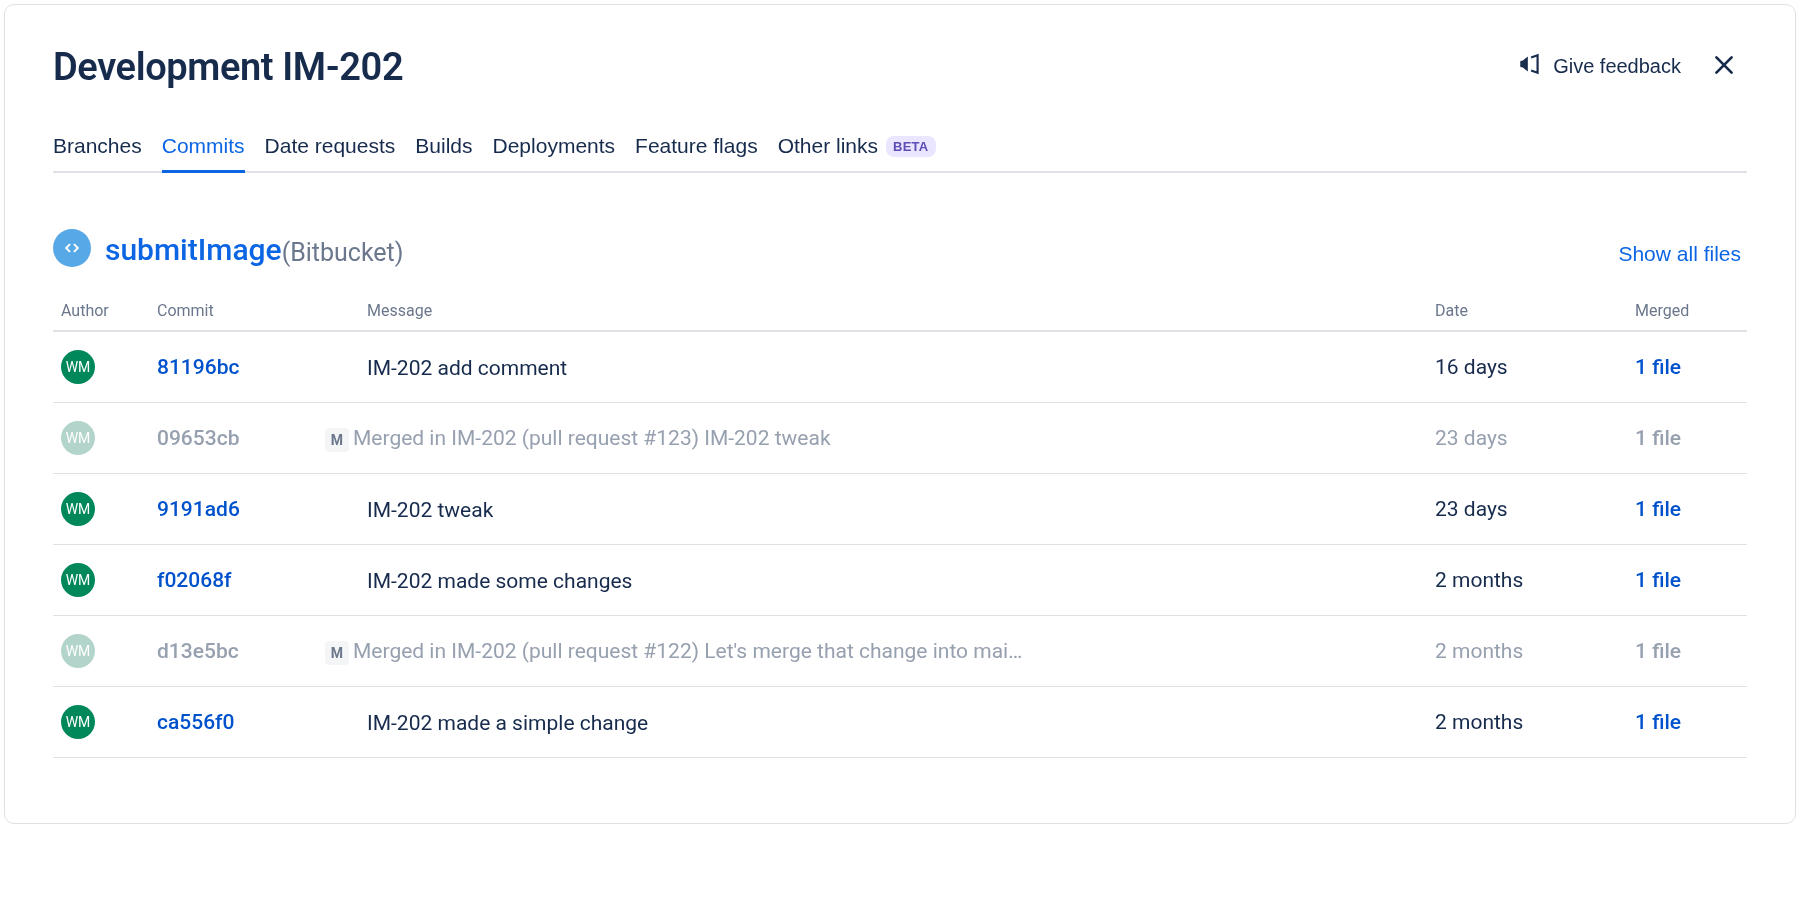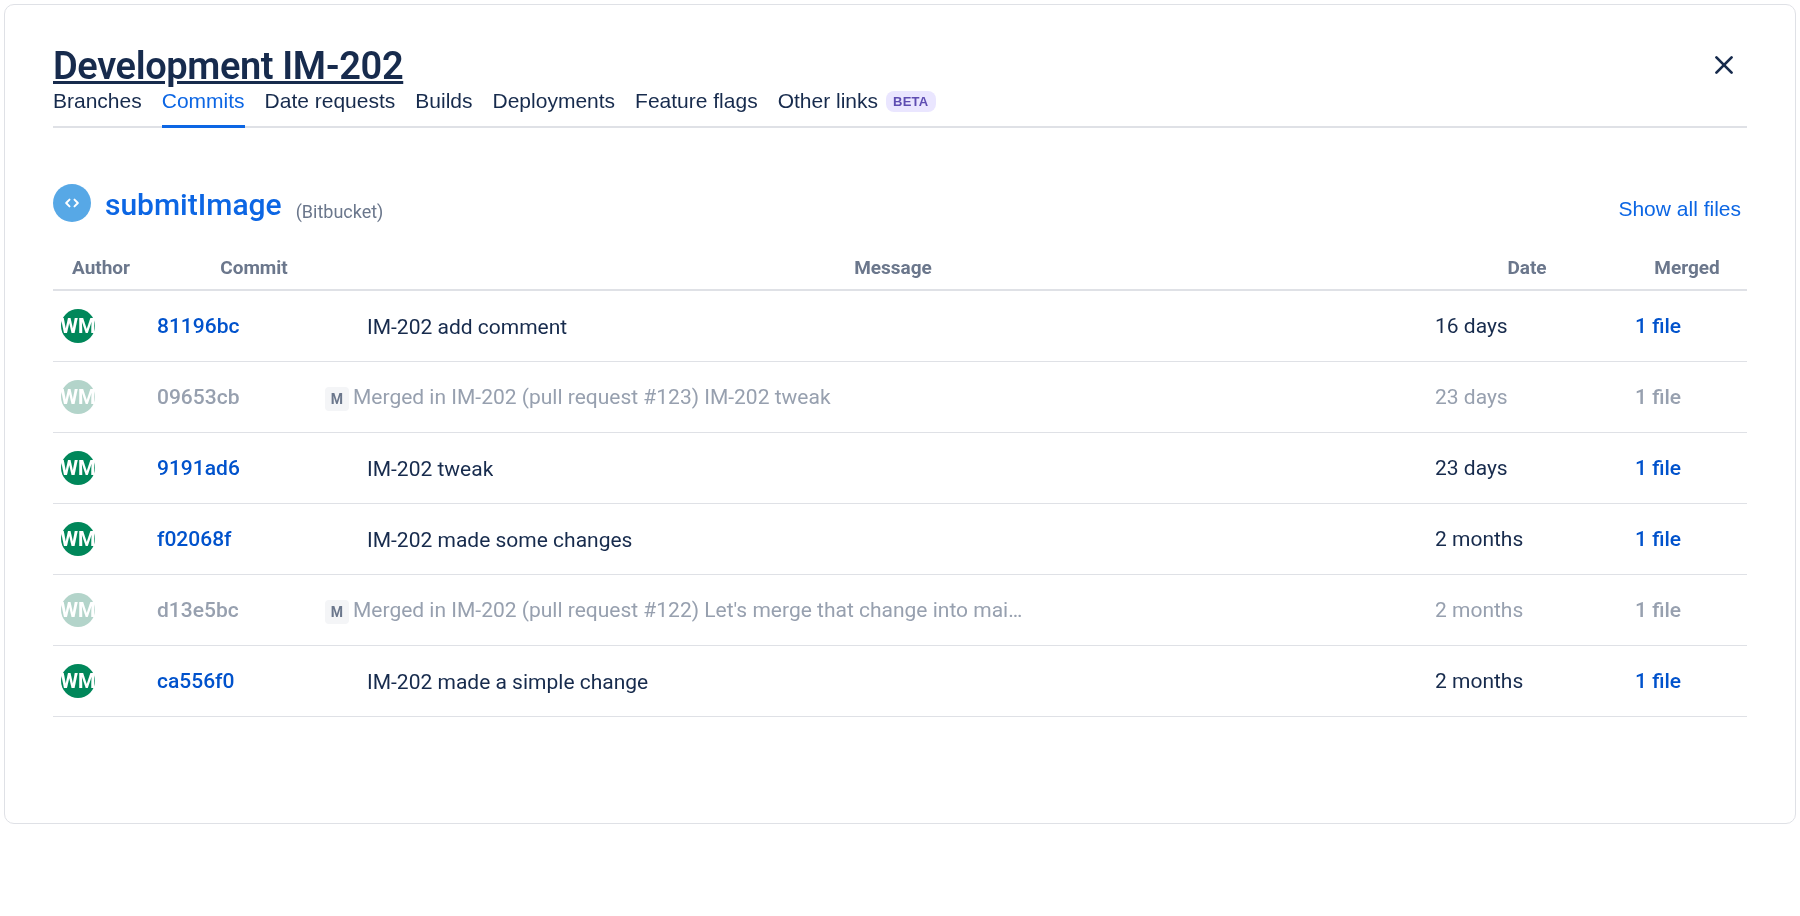--- a/index.html
+++ b/index.html
@@ -28,21 +28,21 @@
     border:1px solid var(--border);
     border-radius:10px;
     padding:20px 48px 48px;
     min-height:820px;
     max-width:1792px;
   }
   .header-row{
     display:flex;
     align-items:center;
     margin-top:18px;
-    text-decoration:underline;
+    margin-bottom:44px;
   }
   .title{
     font-size:38px;
     font-weight:600;
     letter-spacing:-0.01em;
   }
   .spacer{flex:1;}
   .feedback-btn{
     display:flex;
     align-items:center;
@@ -110,62 +110,62 @@
     margin-right:14px;
   }
   .repo-icon svg{width:20px;height:20px;}
   .repo-name{
     font-size:30px;
     font-weight:500;
     color:var(--link2);
     cursor:pointer;
   }
   .repo-sub{
-    font-size:18px;
+    font-size:25px;
     color:var(--subtle);
-    margin-left:14px;
+    margin-left:0;
   }
   .show-all{
     color:var(--link2);
     font-size:21px;
     font-weight:500;
     cursor:pointer;
     background:none;border:none;margin-left:28px;
   }
 
   table.commits{
     width:100%;
     border-collapse:collapse;
     font-size:21px;
   }
   table.commits th{
-    text-align:center;
-    font-weight:700;
+    text-align:left;
+    font-weight:400;
     color:var(--subtle);
-    font-size:19px;
+    font-size:16px;
     padding:10px 8px;
     border-bottom:2px solid var(--border);
   }
   table.commits td{
     padding:18px 8px;
     border-bottom:1px solid var(--border);
     vertical-align:middle;
     white-space:nowrap;
   }
   .col-author{width:96px;}
   .col-commit{width:210px;}
   .col-message{}
   .col-date{width:200px;}
   .col-files{width:120px;}
   .avatar{
     width:34px;height:34px;border-radius:50%;
     background:var(--avatar);
     color:#fff;
-    font-size:20px;
-    font-weight:700;
+    font-size:14px;
+    font-weight:400;
     display:flex;align-items:center;justify-content:center;
   }
   tr.merged .avatar{background:var(--avatar-muted);}
   .commit-link{
     color:var(--link);
     font-weight:500;
     cursor:pointer;
   }
   tr.merged .commit-link,
   tr.merged .file-link,
@@ -200,20 +200,29 @@
   td.msg-cell{position:relative;}
 </style>
 </head>
 <body>
 
 <div class="panel">
 
   <div class="header-row">
     <div class="title">Development IM-202</div>
     <div class="spacer"></div>
+    <button class="feedback-btn">
+      <span>
+        <svg viewBox="0 0 24 24" fill="currentColor">
+            <path d="M3 10v4a1 1 0 0 0 1 1h1l5 4V5L5 9H4a1 1 0 0 0-1 1zm12.5-6.5l1.4 1.4M19 8l2 .5M18 12h2.5M16 3.5l.8 1.8"></path>
+            <path d="M13 6l6-2v16l-6-2" fill="none" stroke="currentColor" stroke-width="2"></path>
+          </svg>
+      </span>
+      <span>Give feedback</span>
+    </button>
     <button class="close-btn">
       <span>
         <svg viewBox="0 0 24 24" stroke="currentColor" stroke-width="2.5" fill="none" stroke-linecap="round">
             <line x1="5" y1="5" x2="19" y2="19"></line>
             <line x1="19" y1="5" x2="5" y2="19"></line>
           </svg>
       </span>
     </button>
   </div>
 

